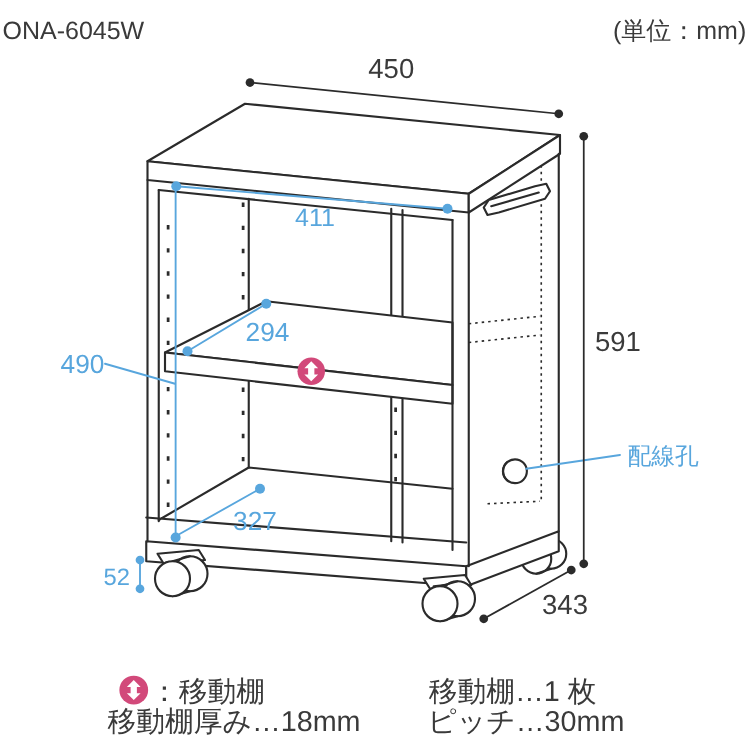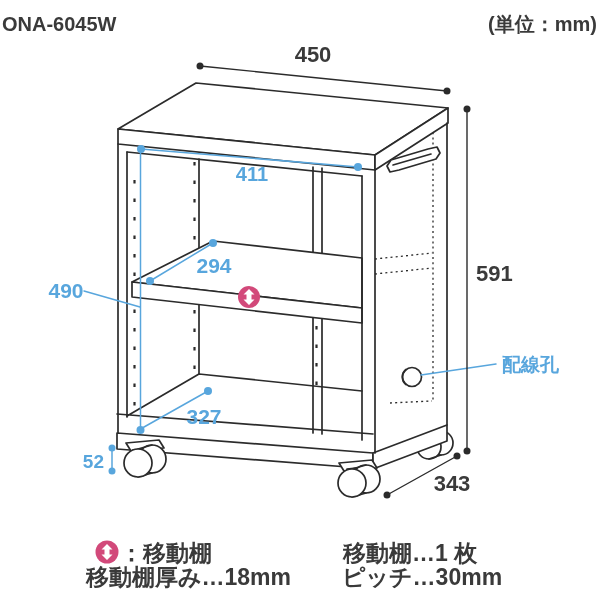--- a/index.html
+++ b/index.html
@@ -1,17 +1,17 @@
 <!DOCTYPE html>
 <html><head>
 <meta charset="utf-8">
 <style>
   html,body{margin:0;padding:0;background:#ffffff;}
   body{width:600px;height:600px;overflow:hidden;font-family:"Liberation Sans","DejaVu Sans",sans-serif;}
-  .stage{position:relative;width:600px;height:468px;background:#fff;font-weight:bold;}
+  .stage{position:relative;width:600px;height:468px;background:#fff;}
   svg text{font-family:"Liberation Sans","DejaVu Sans",sans-serif;}
   .ink{stroke:#2b2b2b;fill:none;stroke-width:1.7;stroke-linecap:round;stroke-linejoin:round;}
   .ink-fill{stroke:#2b2b2b;fill:#ffffff;stroke-width:1.7;stroke-linejoin:round;}
   .dim{stroke:#2b2b2b;fill:none;stroke-width:1.4;stroke-linecap:round;}
   .dimdot{fill:#2b2b2b;stroke:none;}
   .holes{stroke:#2b2b2b;stroke-width:2.2;fill:none;stroke-dasharray:3.5 15;}
   .hidden-edge{stroke:#2b2b2b;fill:none;stroke-width:1.3;stroke-dasharray:2 3.2;}
   .cy{stroke:#58a6dd;fill:none;stroke-width:1.5;stroke-linecap:round;}
   .cydot{fill:#58a6dd;stroke:none;}
   .cytext{fill:#58a6dd;}

